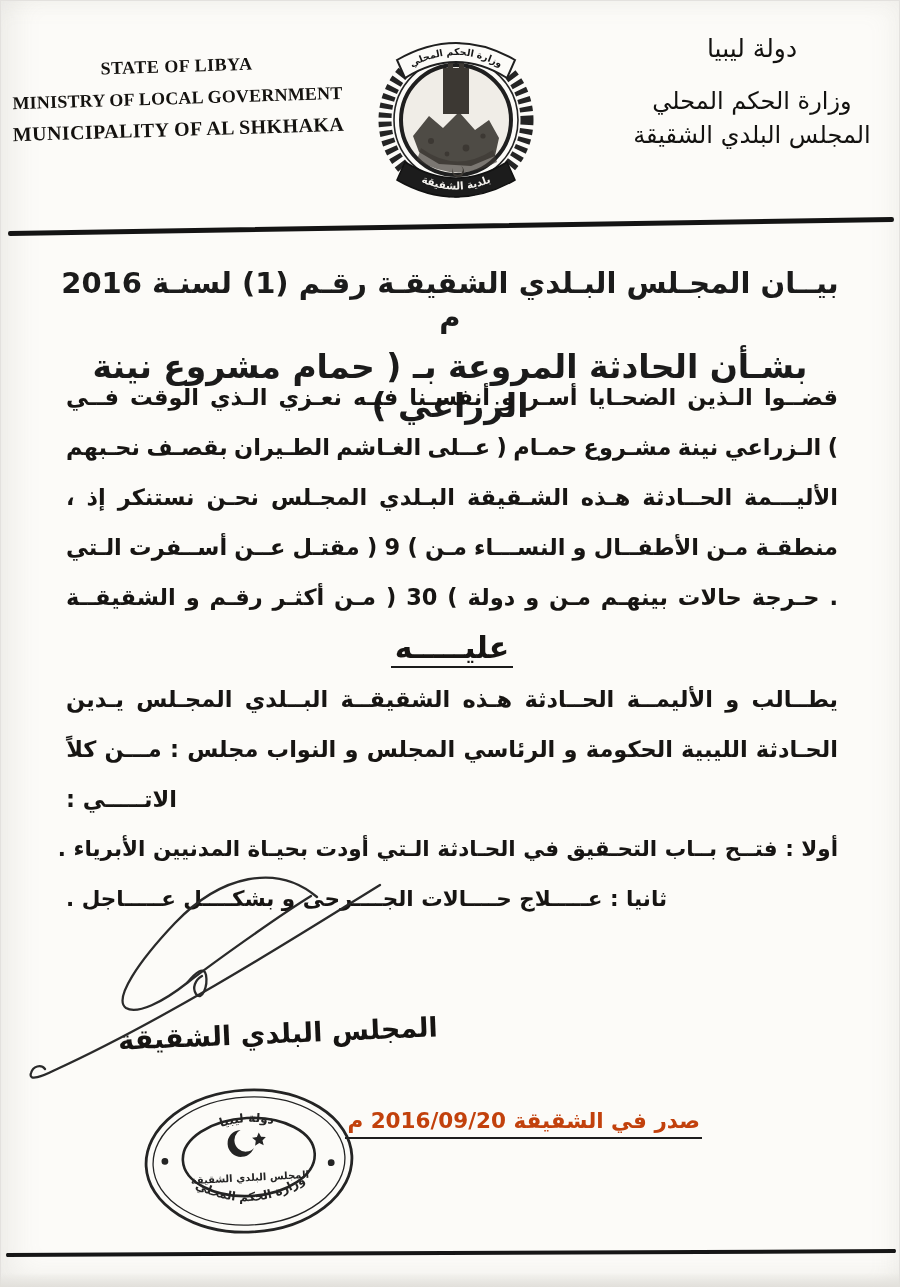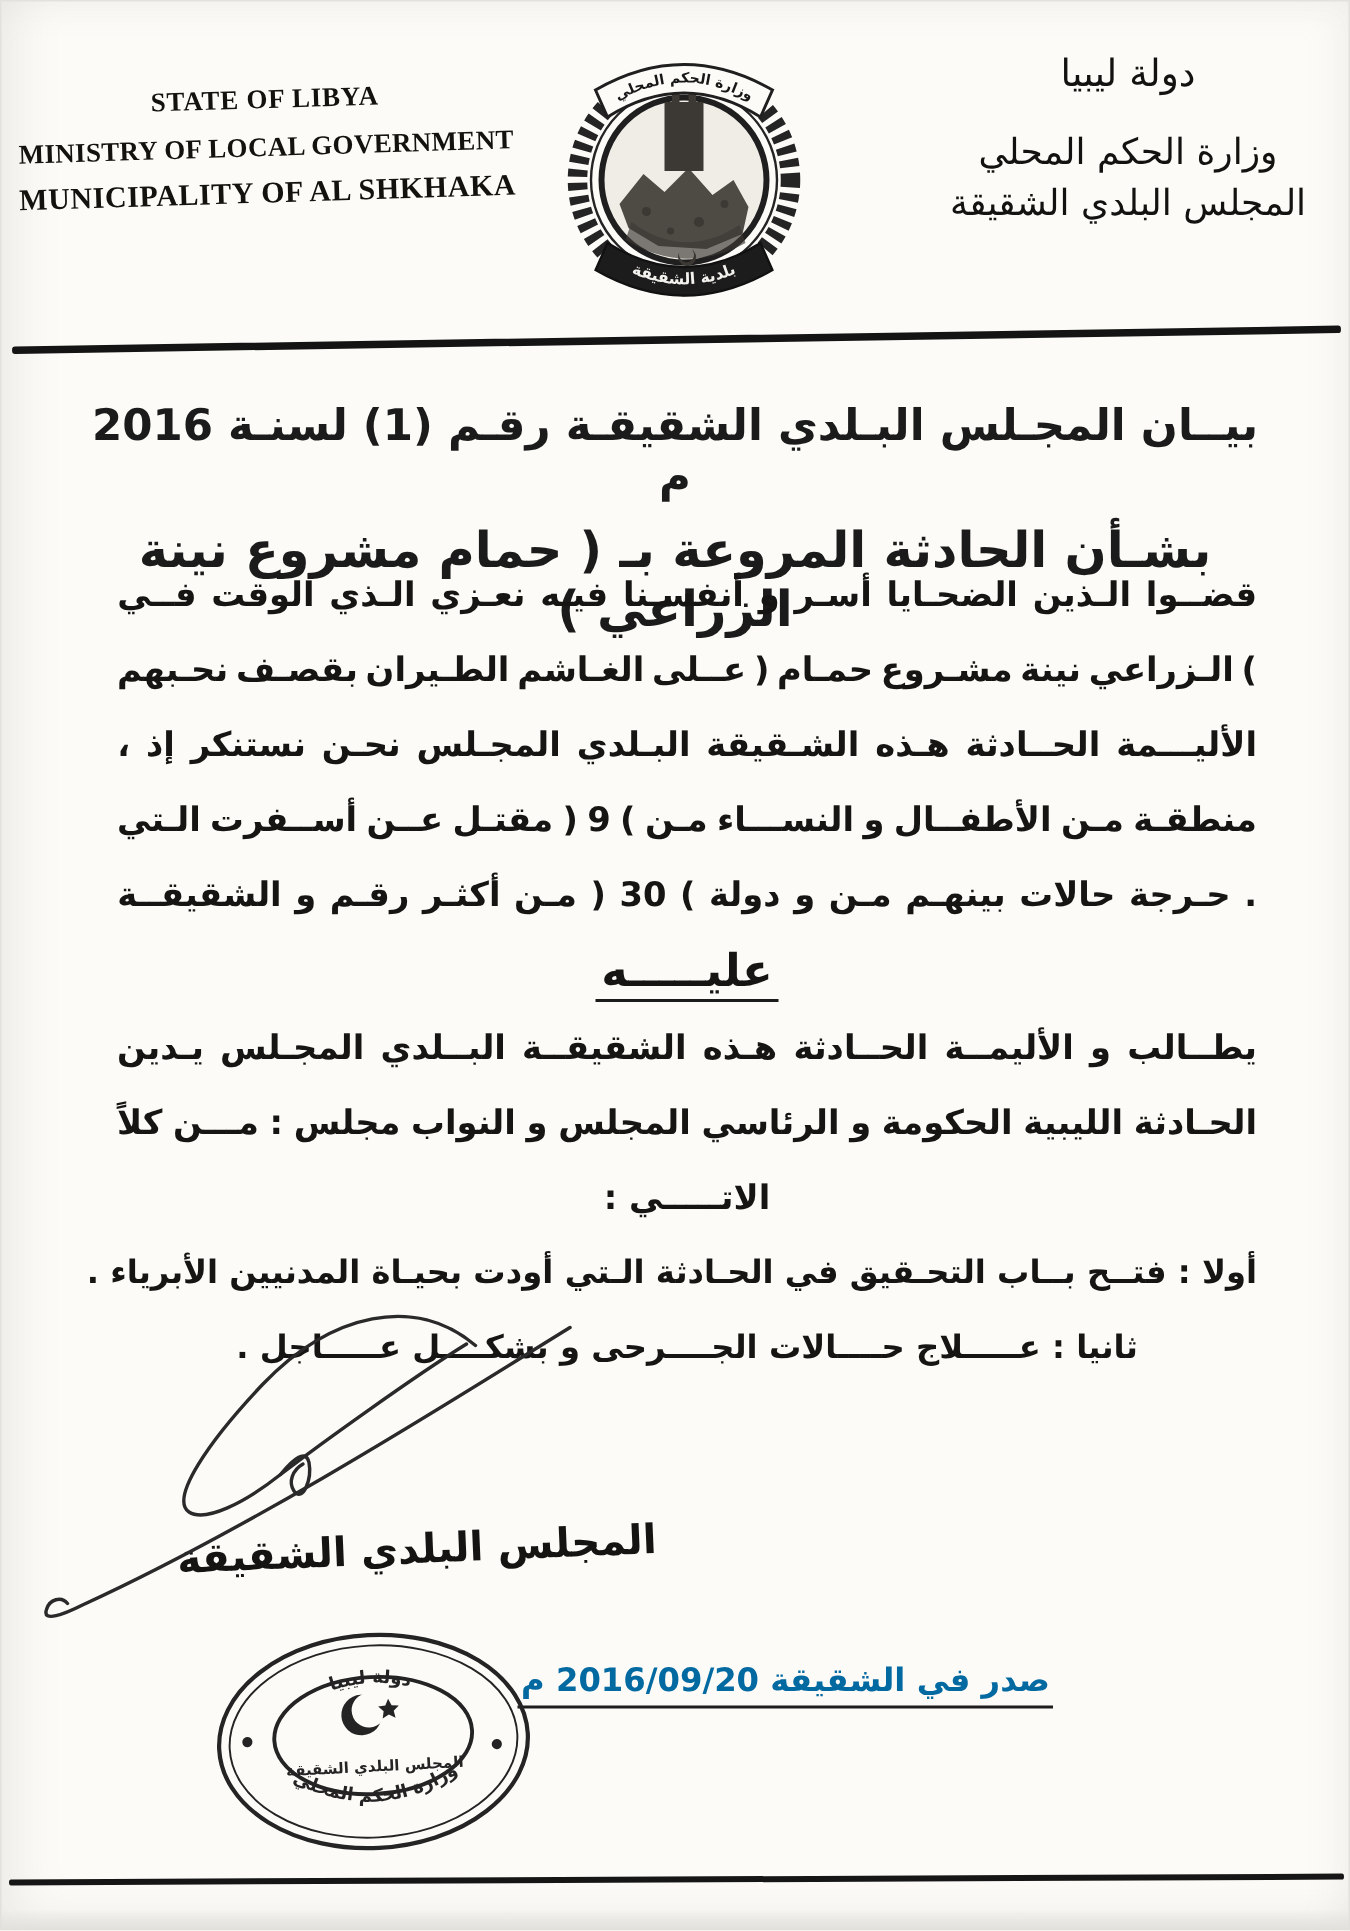--- a/index.html
+++ b/index.html
@@ -40,36 +40,36 @@
   }
   .rule-bottom{
     position:absolute;left:6px;right:4px;top:1251px;height:4px;background:#161616;
     transform:rotate(-.25deg);border-radius:2px/3px;
   }
   
   .title{position:absolute;left:60px;right:60px;top:266px;text-align:center;direction:rtl;}
   .title .t1{font-size:29px;font-weight:800;}
   .title .t2{font-size:33px;font-weight:800;margin-top:13px;}
   
-  .body-block{position:absolute;left:78px;right:62px;top:372px;direction:rtl;
+  .body-block{position:absolute;left:66px;right:62px;top:372px;direction:rtl;
     font-size:22.5px;font-weight:700;color:#171513;}
   .jline{display:flex;flex-direction:row-reverse;justify-content:space-between;
     height:50px;align-items:center;}
-  .rline{height:50px;line-height:50px;text-align:center;white-space:nowrap;}
+  .rline{height:50px;line-height:50px;text-align:left;white-space:nowrap;}
   .center-head{height:52px;line-height:52px;text-align:center;font-size:30px;font-weight:800;}
   .center-head span{border-bottom:2.5px solid #1b1b1b;padding:0 4px 1px;}
   .closing{margin-top:16px;height:42px;line-height:42px;text-align:center;
     font-size:20.5px;font-weight:600;}
   .signatory{
     position:absolute;left:118px;top:1018px;font-size:27px;font-weight:800;direction:rtl;
     transform:rotate(-2.4deg);color:#161412;
   }
   .issued{
     position:absolute;right:198px;top:1108px;direction:rtl;font-size:21.5px;font-weight:700;
-    border-bottom:2.5px solid #1d1d1d;padding:0 2px 4px;color:#0369a1;
+    border-bottom:2.5px solid #1d1d1d;padding:0 2px 4px;color:#c2410c;
   }
   .stamp{position:absolute;left:138px;top:1083px;transform:rotate(-3deg);}
   .sig-overlay{position:absolute;left:15px;top:855px;pointer-events:none;}
   svg text{font-family:"DejaVu Sans",sans-serif;}
 </style>
 </head>
 <body>
 
 <div class="page">
 

